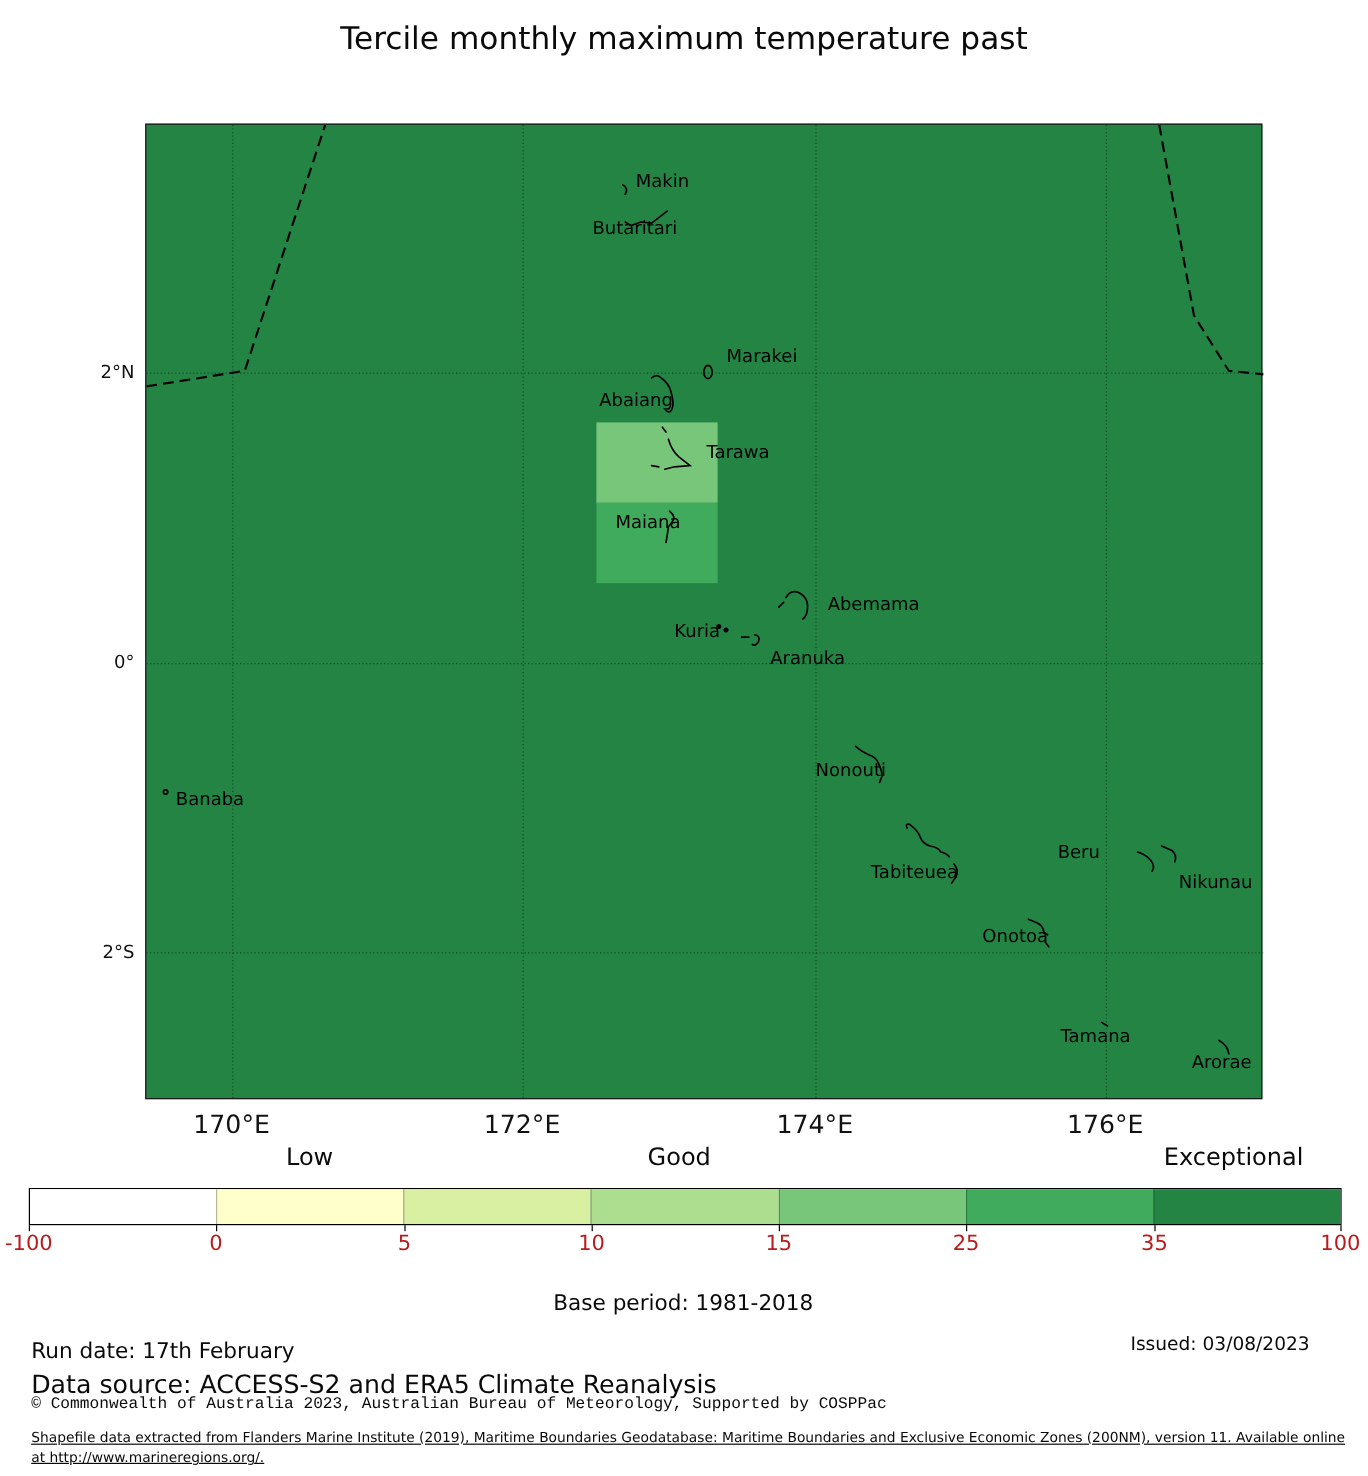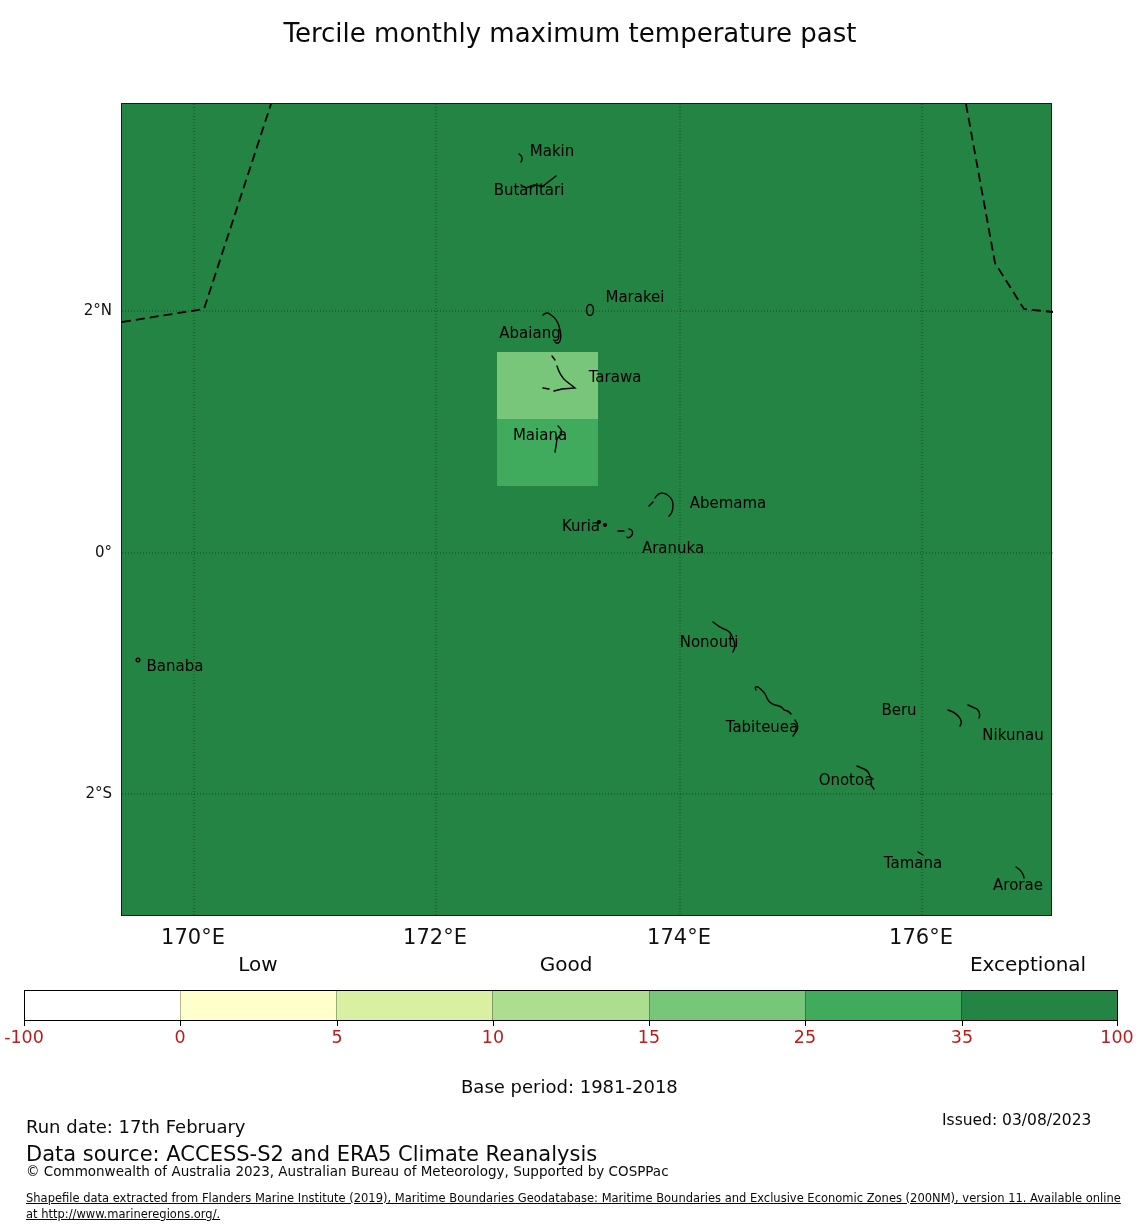--- a/index.html
+++ b/index.html
@@ -15,21 +15,21 @@
   .cbar-cat{transform:translateX(-50%);font-size:20px;color:#0a0a0a;white-space:nowrap;}
   #cbar{left:24px;top:990px;width:1094px;height:31px;border:1px solid #000;box-sizing:border-box;display:flex;}
   .cbar-seg{flex:1 1 0;height:100%;}
   .cbar-seg + .cbar-seg{border-left:1px solid rgba(0,0,0,0.28);}
   .cbar-tickmark{width:1px;height:5px;background:#000;}
   .cbar-ticklabel{transform:translateX(-50%);font-size:17.5px;color:#b91c1c;white-space:nowrap;}
   .cbar-caption{left:0;width:1140px;text-align:center;font-size:20.5px;color:#0a0a0a;}
   .foot-1{font-size:18px;color:#0a0a0a;white-space:nowrap;}
   .foot-issued{font-size:15.5px;color:#0a0a0a;white-space:nowrap;}
   .foot-2{font-size:21px;color:#0a0a0a;white-space:nowrap;}
-  .foot-3{font-size:13.5px;color:#0a0a0a;white-space:nowrap;}
+  .foot-3{font-size:13.5px;color:#0a0a0a;white-space:nowrap;font-family:Liberation Mono, monospace;}
   .foot-4{font-size:11.5px;line-height:1.4;color:#0a0a0a;width:1095px;text-decoration:underline;}
   .cell{position:absolute;}
 </style>
 </head>
 <body>
 
 <div id="page">
 
   <div class="abs title-line" style="top:14px">Tercile monthly maximum temperature past</div>
 

